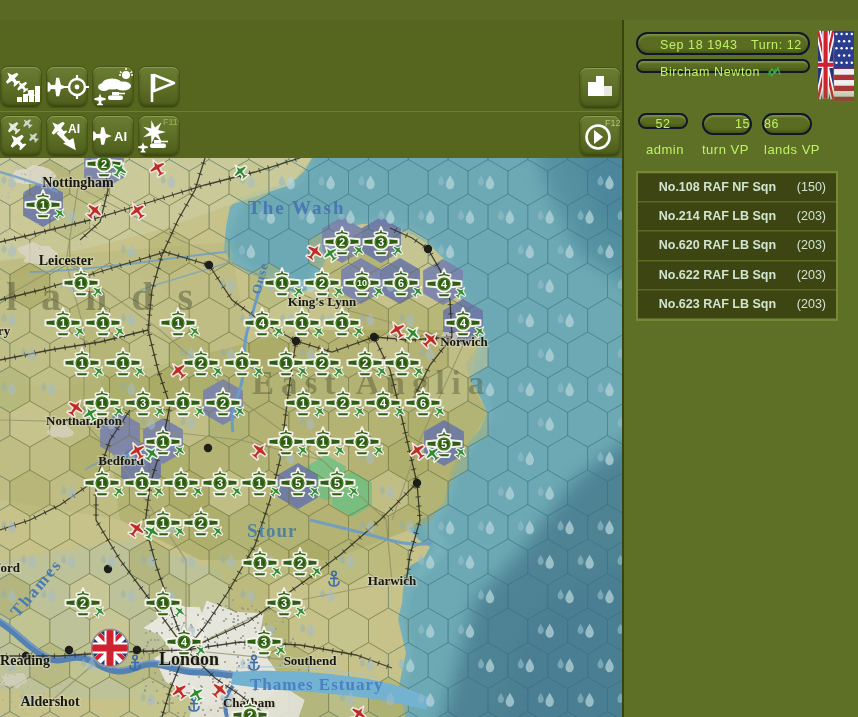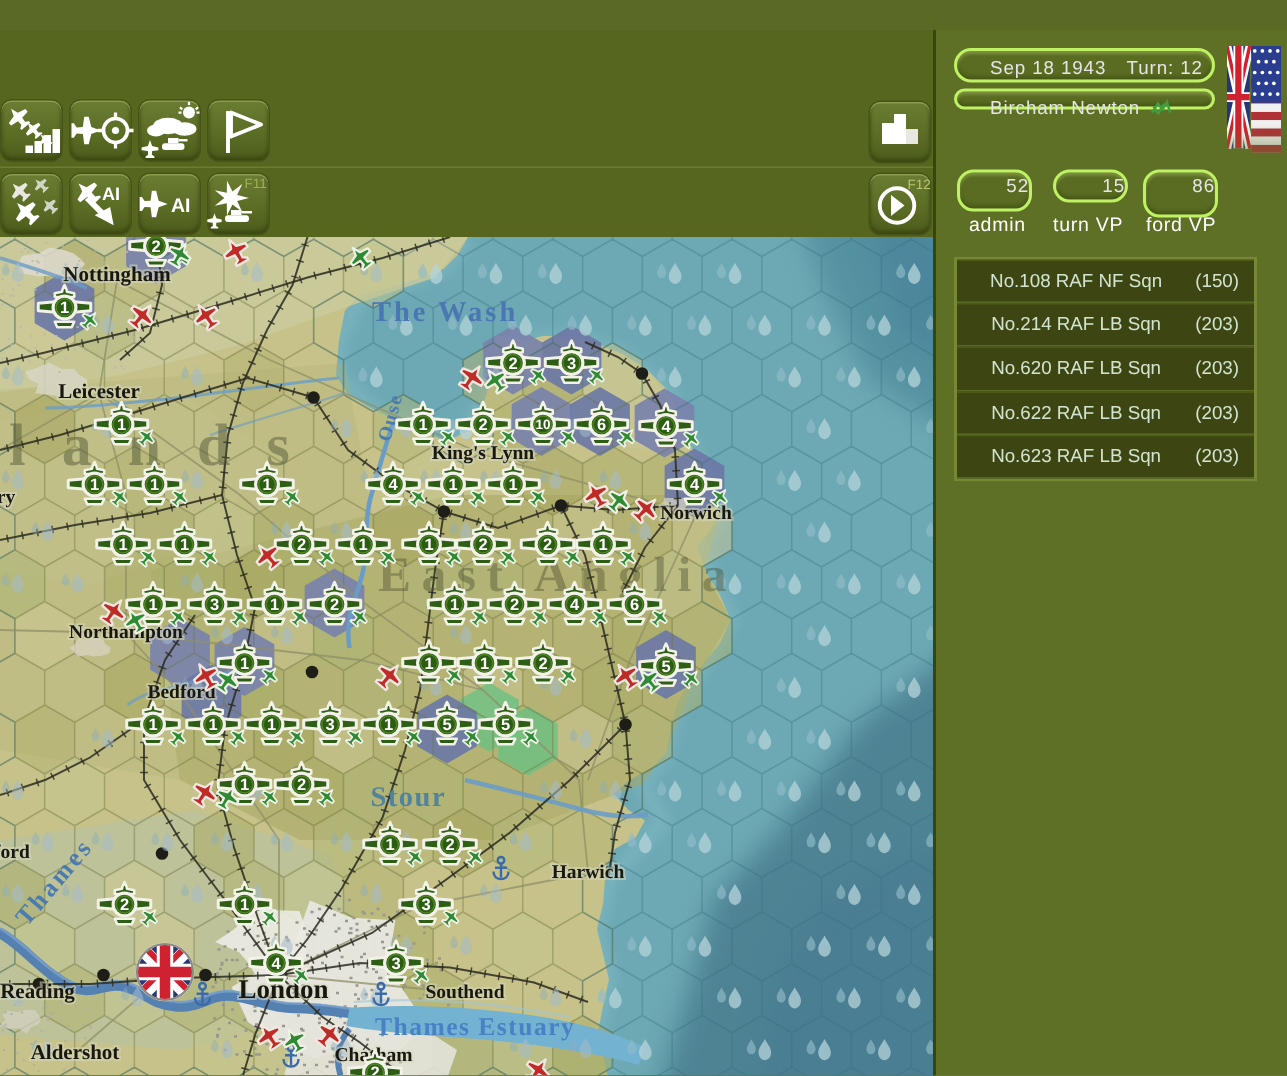--- a/index.html
+++ b/index.html
@@ -15,26 +15,26 @@
 #toolbar{position:absolute;left:0;top:20px;width:622px;height:138px;background:#57661f}
 #strip{position:absolute;left:0;top:1px;width:622px;height:40px;background:#333d0e}
 #strip .cap{position:absolute;left:0;top:0;width:26px;height:40px;background:#1c2306}
 #strip .h1{position:absolute;left:33px;top:3px;color:#ffffff;font-weight:bold;font-size:13px;letter-spacing:1px}
 #strip .h2{position:absolute;left:33px;top:21px;color:#e9e9d5;font-size:12.5px}
 .btn{position:absolute;width:40px;height:40px;background:linear-gradient(#6b7d33,#5a6b24 60%,#4c5c1c);border-radius:7px;box-shadow:inset 0 1px 0 #8a9c50, inset 0 -2px 3px #3a460f, 0 0 0 1px #46541a}
 #toolbar svg{position:absolute;left:0;top:0;overflow:visible}
 .rowline{position:absolute;left:0;top:91px;width:622px;height:1px;background:#6d7e33}
 
 #rp{position:absolute;left:622px;top:20px;width:236px;height:697px;background:#5e7026;border-left:2px solid #39450f}
-.pill{position:absolute;background:#5a6c22;border:2px solid #bef264;border-radius:12px;box-shadow:inset 0 2px 2px #7e9140, inset 0 -2px 3px #465617;color:#e5e5e5;font-size:12.5px;letter-spacing:0.6px}
-.plabel{position:absolute;color:#ffffff;font-size:13px;letter-spacing:0.5px}
+.pill{position:absolute;background:#5a6c22;border:2px solid #0f172a;border-radius:12px;box-shadow:inset 0 2px 2px #7e9140, inset 0 -2px 3px #465617;color:#bef264;font-size:12.5px;letter-spacing:0.6px}
+.plabel{position:absolute;color:#bef264;font-size:13px;letter-spacing:0.5px}
 #sqbox{position:absolute;left:12px;top:151px;width:202px;height:150px;border:2px solid #768836;background:#3d4612}
 .sqrow{position:relative;height:29.2px;border-bottom:1px solid #5a6a24;box-shadow:inset 0 1px 0 #4d5819;color:#d2e4d0;font-size:12.5px;line-height:29px;text-align:center}
 .sqrow span{float:right;margin-right:10px}
-.sqrow b{font-weight:normal}
+.sqrow b{font-weight:bold}
 
 #flags{position:absolute;left:194px;top:8px;width:36px;height:100px}
 </style></head><body>
 <div id="root">
 <div id="toolbar">
  <div class="rowline"></div>
  <div class="btn" style="left:1px;top:47px"></div>
 <div class="btn" style="left:47px;top:47px"></div>
 <div class="btn" style="left:93px;top:47px"></div>
 <div class="btn" style="left:139px;top:47px"></div>
@@ -95,26 +95,26 @@
  <div class="pill" style="left:12px;top:12px;width:174px;height:23px">
         <span style="position:absolute;left:22px;top:4px">Sep 18 1943</span>
         <span style="position:absolute;left:113px;top:4px">Turn: 12</span>
       </div>
 <div class="pill" style="left:12px;top:39px;width:174px;height:14px">
         <span style="position:absolute;left:22px;top:4px">Bircham Newton</span>
         <svg width="16" height="14" style="position:absolute;left:128px;top:4px">
           <path d="M2,10 L6,4 L9,8 L12,3 L14,10 M3,6 l3,5 M10,4 l-4,7" stroke="#3f9f42" stroke-width="1.6" fill="none"></path>
         </svg>
       </div>
-<div class="pill" style="left:14px;top:93px;width:50px;height:28px;border-radius:11px;text-align:right;line-height:19px">52</div>
+<div class="pill" style="left:14px;top:93px;width:50px;height:16px;border-radius:11px;text-align:center;line-height:19px">52</div>
 <div class="pill" style="left:78px;top:93px;width:50px;height:22px;border-radius:11px;text-align:right;line-height:19px">15</div>
-<div class="pill" style="left:138px;top:93px;width:50px;height:32px;border-radius:11px;text-align:right;line-height:19px">86</div>
+<div class="pill" style="left:138px;top:93px;width:50px;height:22px;border-radius:11px;text-align:left;line-height:19px">86</div>
 <div class="plabel" style="left:22px;top:122px">admin</div>
 <div class="plabel" style="left:78px;top:122px">turn VP</div>
-<div class="plabel" style="left:140px;top:122px">ford VP</div>
+<div class="plabel" style="left:140px;top:122px">lands VP</div>
 <div id="sqbox">
 <div class="sqrow"><b>No.108 RAF NF Sqn</b><span>(150)</span></div>
 <div class="sqrow"><b>No.214 RAF LB Sqn</b><span>(203)</span></div>
 <div class="sqrow"><b>No.620 RAF LB Sqn</b><span>(203)</span></div>
 <div class="sqrow"><b>No.622 RAF LB Sqn</b><span>(203)</span></div>
 <div class="sqrow"><b>No.623 RAF LB Sqn</b><span>(203)</span></div>
 </div>
 <svg id="flags" width="38" height="100" viewBox="0 0 38 100">
 <defs>
           <linearGradient id="fade" x1="0" y1="0" x2="0" y2="1">

